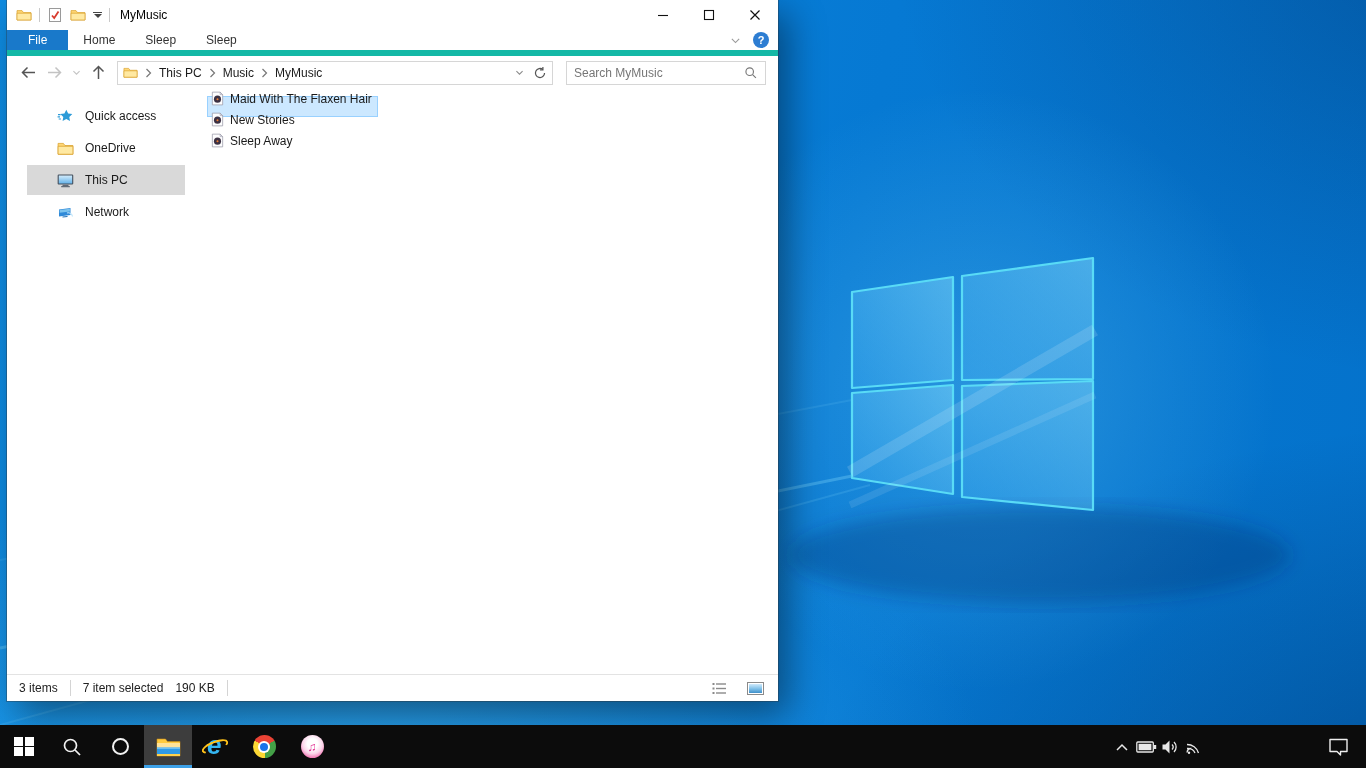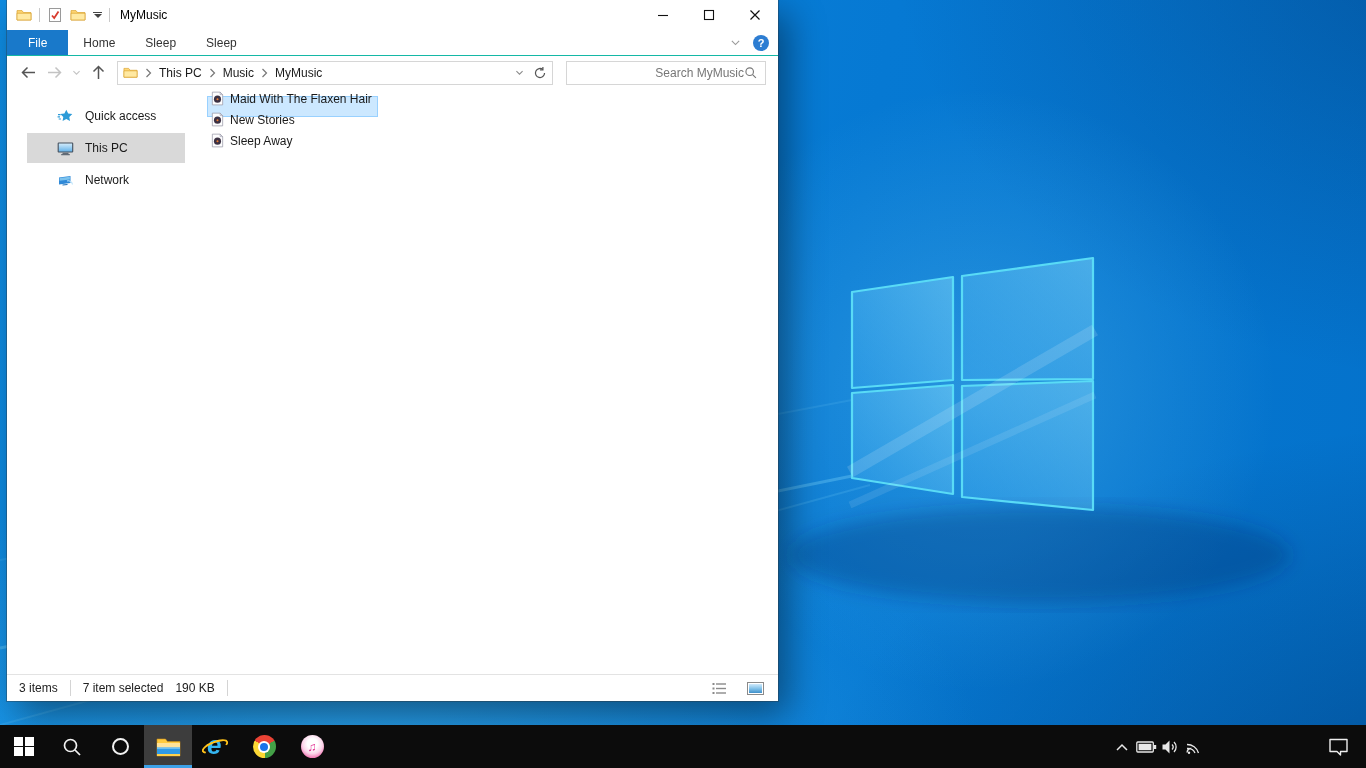--- a/index.html
+++ b/index.html
@@ -30,37 +30,37 @@
   .titlebar { height:30px; display:flex; align-items:center; flex:0 0 auto; }
   .qat { display:flex; align-items:center; gap:7px; padding-left:9px; }
   .qat-sep { width:1px; height:14px; background:#c9c9c9; }
   .qat-drop { display:flex; flex-direction:column; align-items:center; gap:1px; }
   .qat-drop .bar { width:9px; height:1px; background:#444; }
   .qat-drop .tri { width:0; height:0; border-left:4px solid transparent; border-right:4px solid transparent; border-top:4px solid #444; }
   .title { margin-left:10px; color:#000; }
   .caption-buttons { margin-left:auto; display:flex; height:100%; }
   .cap-btn { width:46px; height:100%; display:flex; align-items:center; justify-content:center; }
 
-  .tabs-row { height:26px; display:flex; align-items:stretch; border-bottom:1px solid #14b8a6; flex:0 0 auto; }
+  .tabs-row { height:26px; display:flex; align-items:stretch; border-bottom:6px solid #14b8a6; flex:0 0 auto; }
   .tab { padding:0 15px; display:flex; align-items:center; color:#333; }
   .tab.active { background:var(--accent,#1979ca); color:#fff; padding:0 21px; }
   .tabs-right { margin-left:auto; display:flex; align-items:center; gap:11px; padding-right:9px; }
   .help-btn { width:16px; height:16px; border-radius:50%; background:#2d7dd2; color:#fff;
               display:flex; align-items:center; justify-content:center; font-size:11px; font-weight:bold; }
 
   .nav-row { height:33px; display:flex; align-items:center; padding:0 12px 0 8px; flex:0 0 auto; }
   .nav-btn { width:26px; height:24px; display:flex; align-items:center; justify-content:center; }
   .nav-btn.small { width:18px; }
   .addressbar { flex:1; height:24px; border:1px solid #d6d6d6; display:flex; align-items:center;
                 padding:0 5px; gap:7px; margin-left:6px; background:#fff; }
   .crumb { color:#1a1a1a; white-space:nowrap; }
   .ab-right { margin-left:auto; display:flex; align-items:center; gap:8px; }
   .searchbox { width:200px; height:24px; border:1px solid #d6d6d6; margin-left:13px;
                display:flex; align-items:center; padding:0 7px; background:#fff; }
-  .searchbox input { border:none; outline:none; flex:1; font:inherit; color:#701a75; padding:0; background:transparent;text-align:right; }
+  .searchbox input { border:none; outline:none; flex:1; font:inherit; color:#701a75; padding:0; background:transparent; }
   .searchbox input::placeholder { color:#767676; }
 
   .main { flex:1; display:flex; min-height:0; }
   .sidebar { width:158px; padding-top:12px; flex:0 0 auto;margin-left:20px; }
   .side-item { height:30px; display:flex; align-items:center; gap:11px; padding-left:30px; margin-bottom:2px; }
   .side-item.selected { background:#d9d9d9; }
   .filelist { flex:1; padding:7px 0 0 22px; }
   .file-row { display:flex; width:max-content; align-items:center; gap:5px; height:21px;
               padding:0 5px 16px 2px; border:1px solid transparent; }
   .file-row.selected { background:var(--selection-bg,#cce8ff); border-color:var(--selection-border,#99d1ff); }
@@ -246,20 +246,27 @@
 
   <div class="main">
     <div class="sidebar">
       <div class="side-item">
         <svg width="17" height="17" viewBox="0 0 17 17">
           <path d="M9.3 1.8 L11.2 5.6 L15.3 6.1 L12.3 9 L13 13.1 L9.3 11.1 L5.6 13.1 L6.3 9 L3.3 6.1 L7.4 5.6 Z" fill="#2d9bd8"></path>
           <path d="M1 6.6 H3.6 M0.6 8.9 H3 M1.7 11 H3.9" stroke="#2d9bd8" stroke-width="1.1" fill="none"></path>
         </svg>
         <span>Quick access</span>
       </div>
+      <div class="side-item">
+        <svg width="17" height="17" viewBox="0 0 16 16">
+          <path d="M1 3.2 L6 3.2 L7.5 5.2 L15 5.2 L15 13.4 L1 13.4 Z" fill="#ffd776" stroke="#d9a02b" stroke-width="0.7"></path>
+          <path d="M1 5.9 H15 V13.4 H1 Z" fill="#ffe9a2" stroke="#d9a02b" stroke-width="0.7"></path>
+        </svg>
+        <span>OneDrive</span>
+      </div>
       <div class="side-item selected">
         <svg width="17" height="17" viewBox="0 0 17 17">
           <defs>
               <linearGradient id="scr" x1="0" y1="0" x2="0" y2="1">
             <stop offset="0" stop-color="#d8eefc"></stop>
                 <stop offset="1" stop-color="#5fb0e8"></stop>
           </linearGradient>
             </defs>
           <rect x="1.2" y="3" width="14.5" height="9" rx="0.6" fill="url(#scr)" stroke="#44505e" stroke-width="1.1"></rect>
           <rect x="5.5" y="12.8" width="6" height="1" fill="#44505e"></rect>

